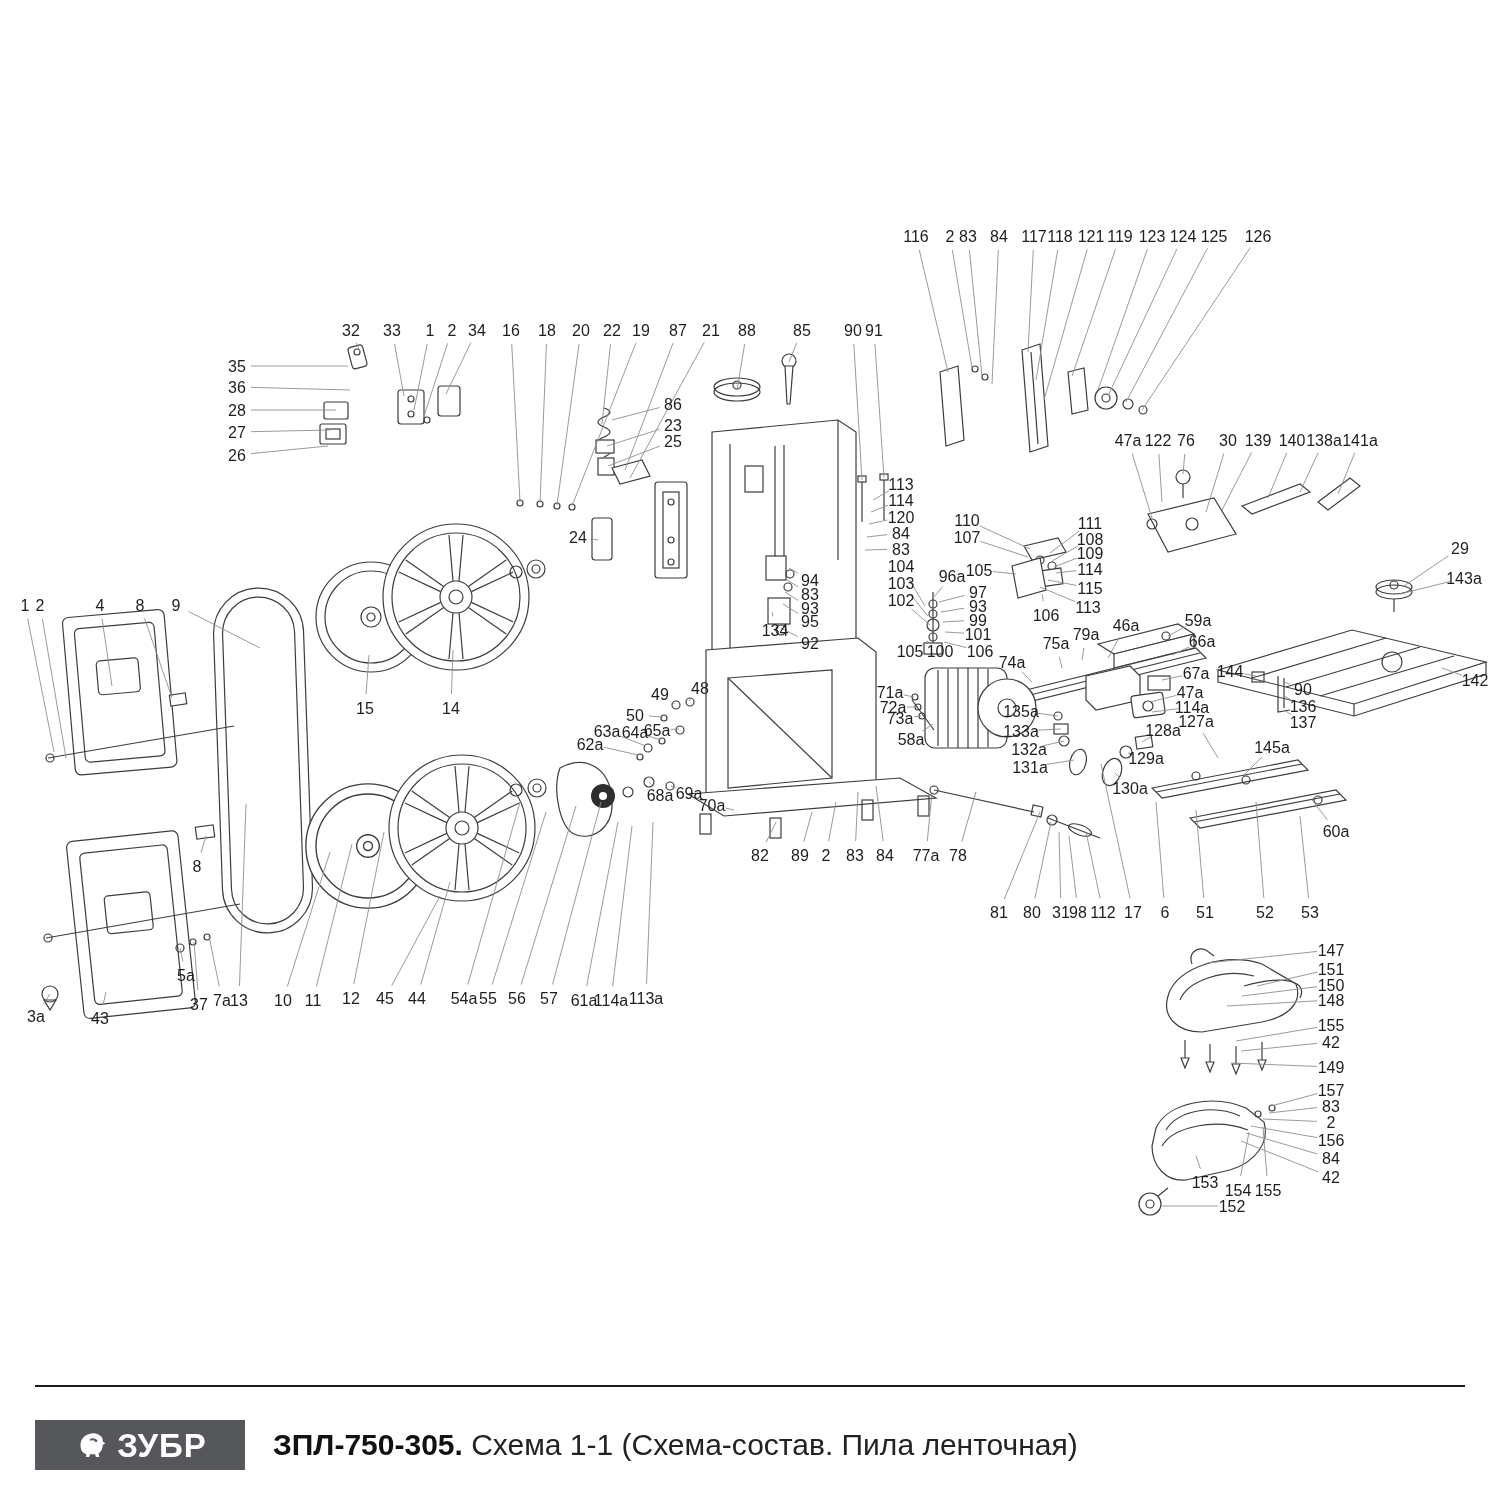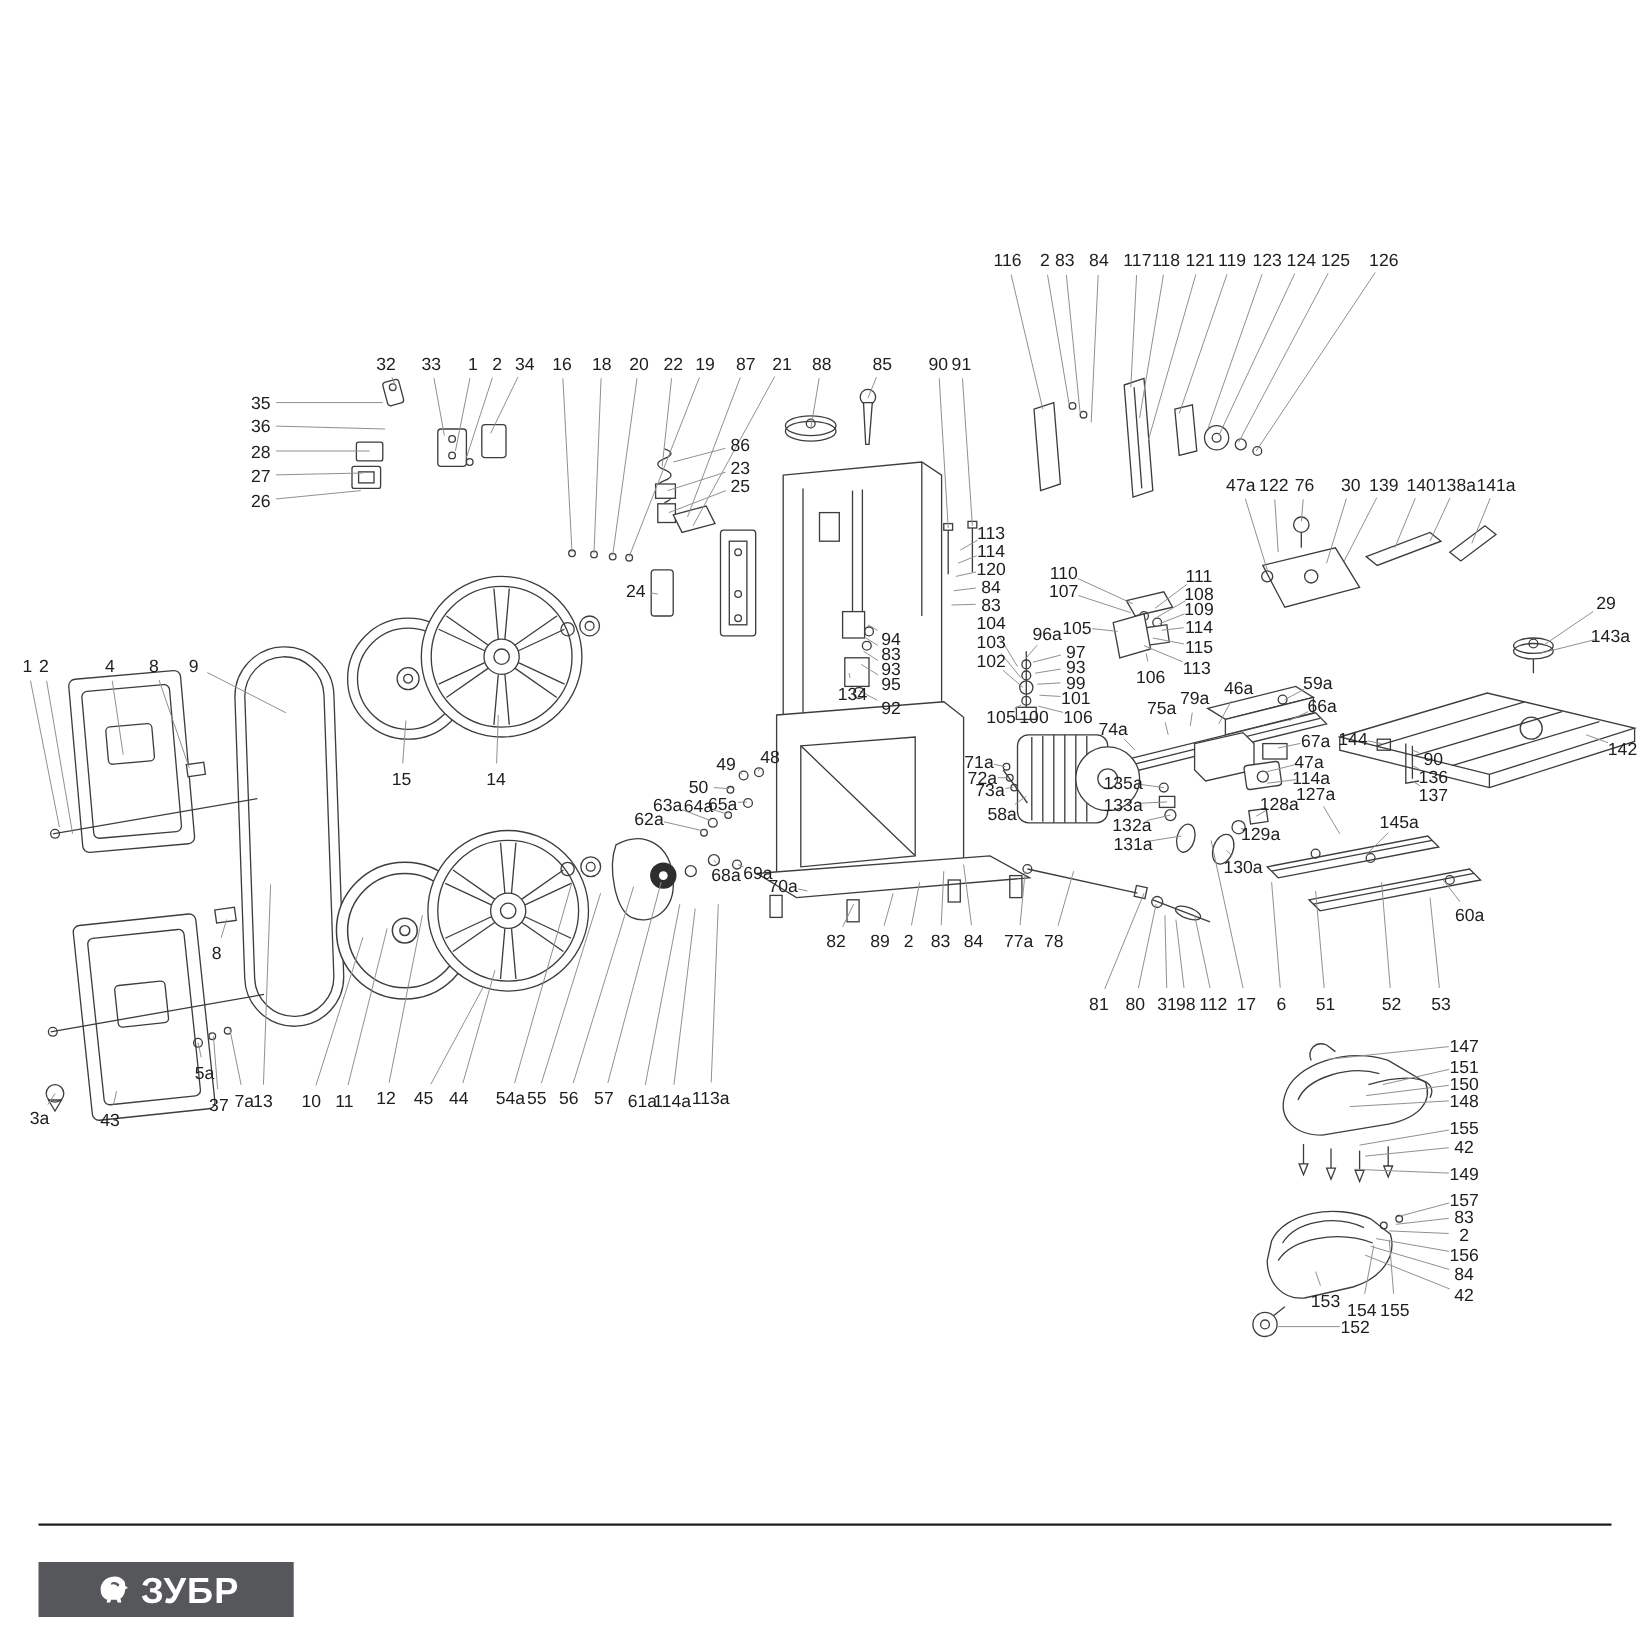--- a/index.html
+++ b/index.html
@@ -8,21 +8,21 @@
     font-family:"Liberation Sans",sans-serif;overflow:hidden;
   }
   #diagram{position:absolute;left:0;top:0}
   .ln{fill:none;stroke:#3d3d3d;stroke-width:1.2}
   .fw{fill:#ffffff;stroke:#3d3d3d;stroke-width:1.2}
   .dk{fill:#2e2e2e;stroke:none}
   .leader{stroke:#8f8f8f;stroke-width:0.9;fill:none}
   .part-label{font:16px "Liberation Sans",sans-serif;fill:#1e1e1e;text-anchor:middle}
   .footer-rule{position:absolute;left:35px;width:1430px;top:1385px;border-top:2px solid #1a1a1a}
   .footer{position:absolute;left:35px;top:1420px;display:flex;align-items:center;gap:28px}
-  .logo-box{width:232px;height:50px;background:#56575b;display:flex;align-items:center;justify-content:center;gap:10px}
+  .logo-box{width:210px;height:50px;background:#56575b;display:flex;align-items:center;justify-content:center;gap:10px}
   .logo-icon{width:34px;height:34px;flex:0 0 auto}
   .logo-text{color:#ffffff;font-weight:bold;font-size:33px;letter-spacing:1px;line-height:1}
   .footer-title{font-size:30px;color:#111;white-space:nowrap}
   .model{font-weight:bold}
   .subtitle{font-weight:normal;color:#222}
 </style>
 </head>
 <body>
 
 <svg id="diagram" viewBox="0 0 1500 1500" width="1500" height="1500" xmlns="http://www.w3.org/2000/svg">
@@ -686,13 +686,16 @@
   </svg>
 
 <div class="footer-rule"></div>
 <div class="footer">
   <div class="logo-box">
     <svg class="logo-icon" viewBox="0 0 40 40">
       <path fill="#ffffff" d="M34,11 C30,6 24,5 19,7 C12,9 8,15 9,22 C9,26 12,30 16,31 L15,34 L19,34 L20,31 L26,31 L27,34 L31,34 L30,30 C33,28 35,24 35,20 L38,18 L35,16 C35,14 35,13 34,11 Z M20,13 C23,11 27,12 29,15 L27,17 C25,14 22,14 20,15 Z"></path>
     </svg>
     <span class="logo-text">ЗУБР</span>
   </div>
+  <div class="footer-title">
+    <span class="model">ЗПЛ-750-305.</span><span class="subtitle"> Схема 1-1 (Схема-состав. Пила ленточная)</span>
+  </div>
 </div>
 
 </body></html>

